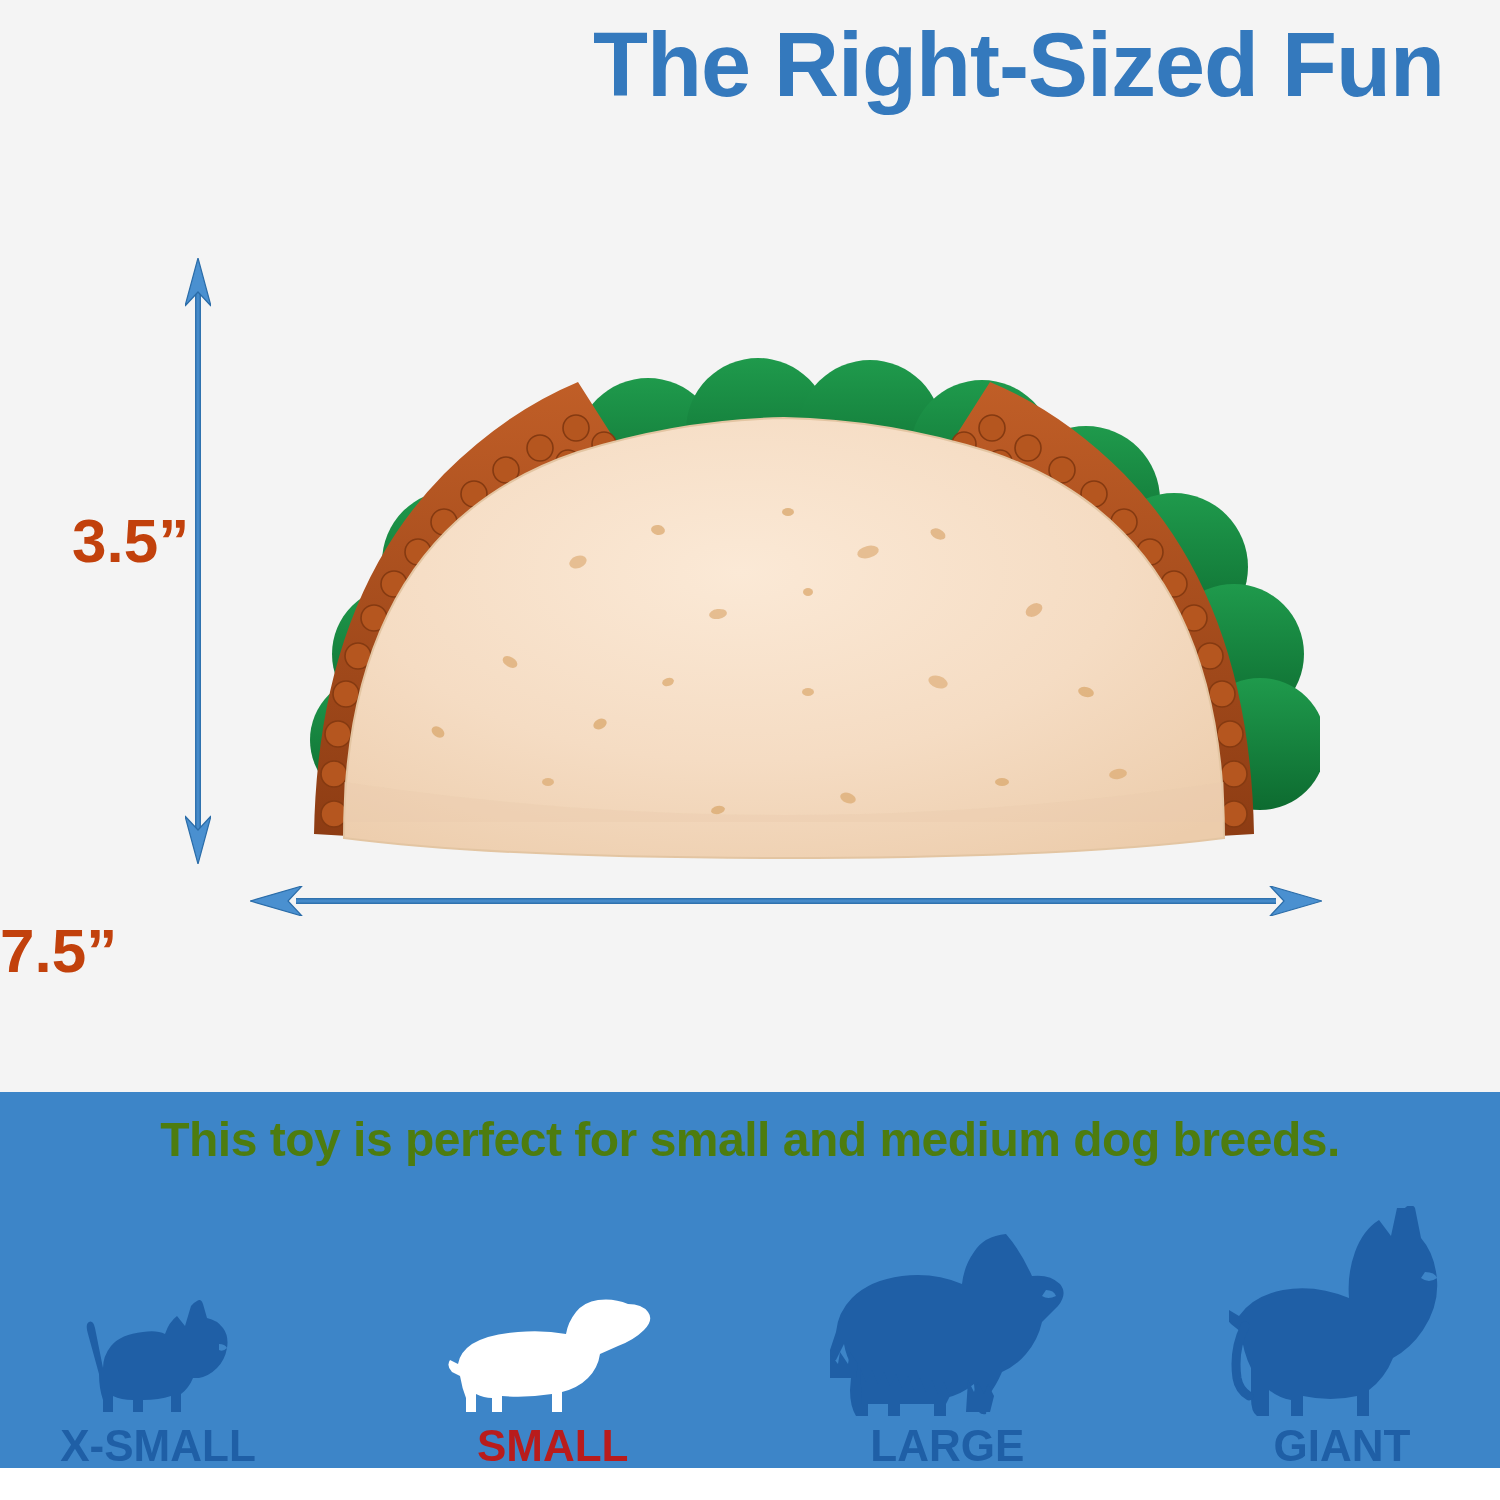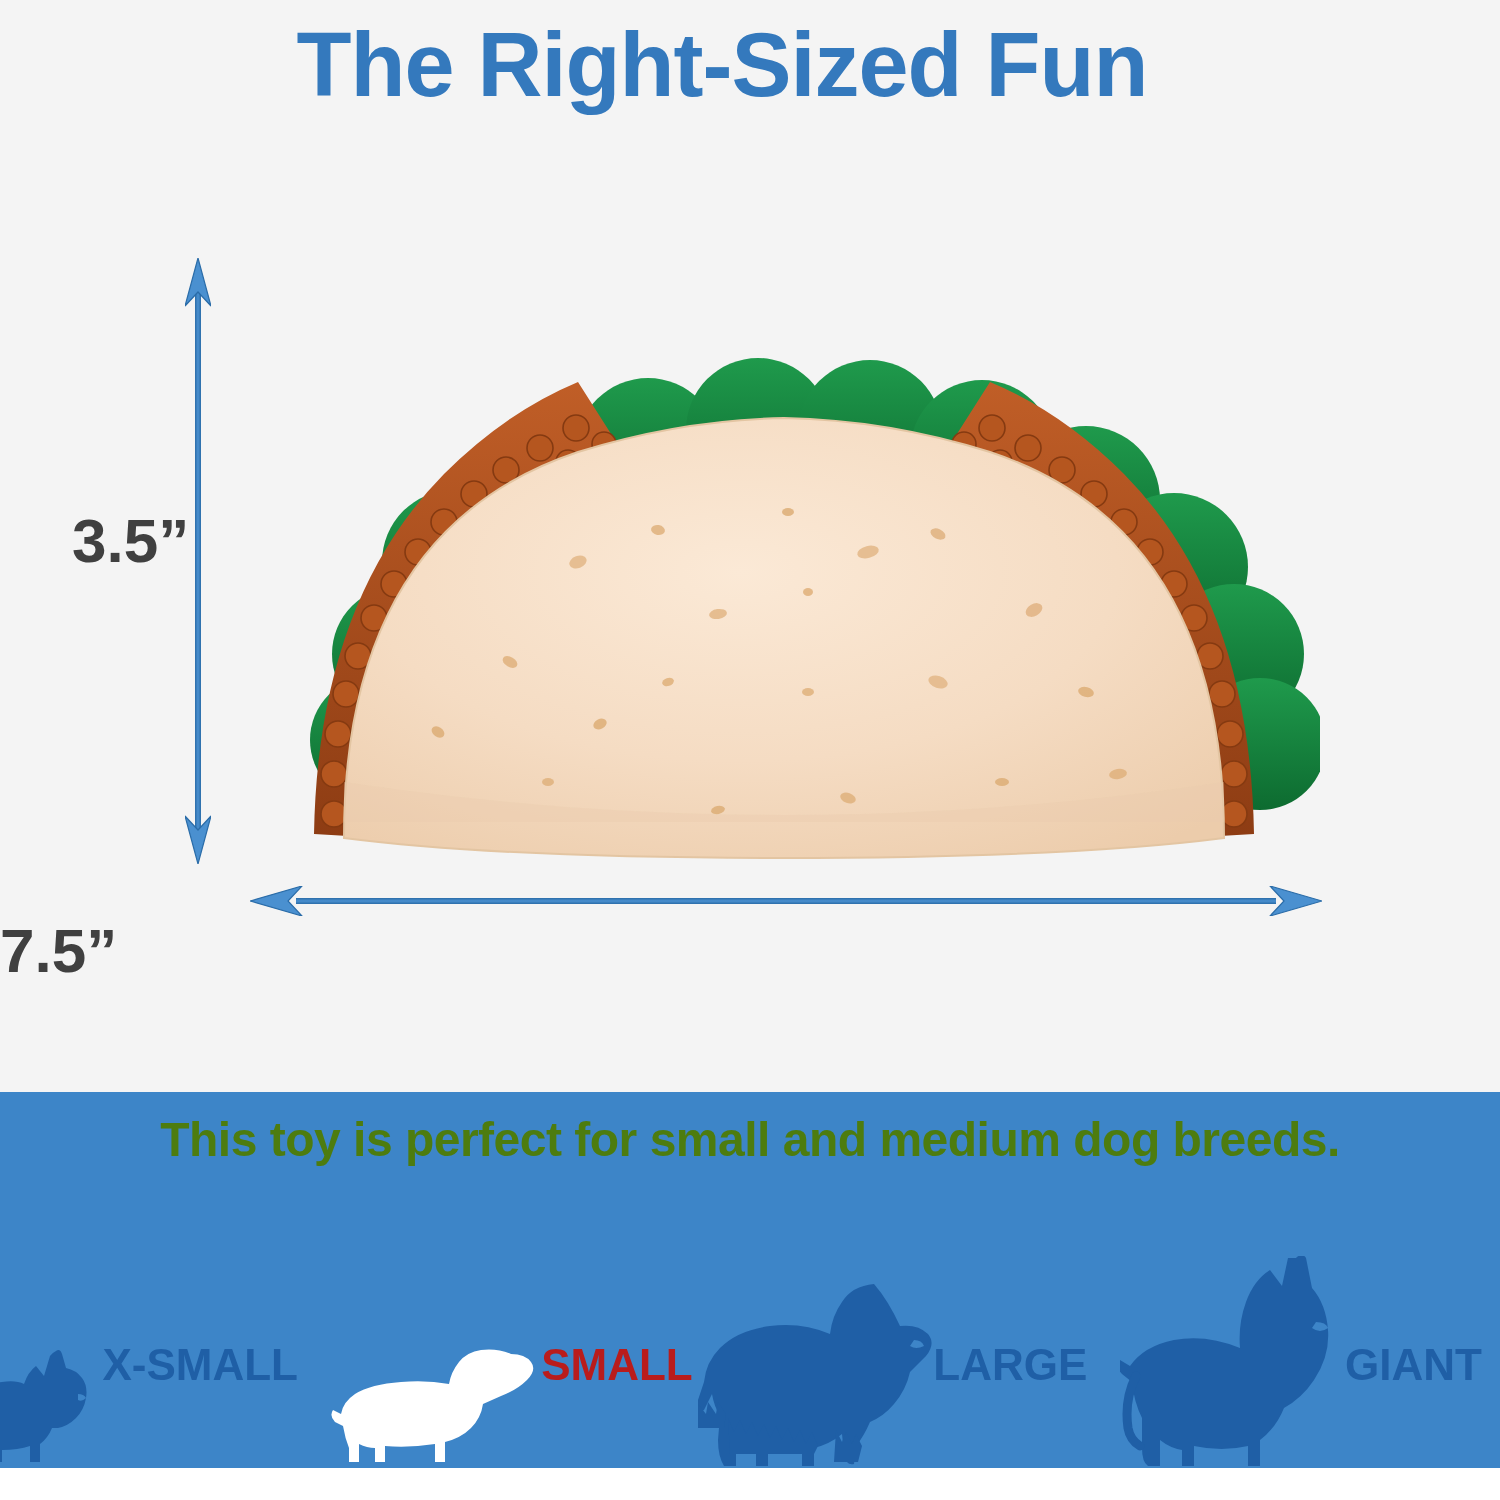--- a/index.html
+++ b/index.html
@@ -14,39 +14,39 @@
 
   
   .top-panel{
     position:absolute;left:0;top:0;width:1500px;height:1092px;
     background:#f4f4f4;
   }
 
   
   .title{
     position:absolute;left:0;top:18px;width:1444px;
-    text-align:center;
+    text-align:right;
     font-family:"Liberation Sans",sans-serif;
     font-weight:bold;
     font-size:90px;
     letter-spacing:-1px;
     color:#3479bd;
     line-height:1.05;
     white-space:nowrap;
   }
 
   
   .v-arrow{position:absolute;left:185px;top:258px;width:26px;height:606px;}
   .h-arrow{position:absolute;left:250px;top:886px;width:1072px;height:30px;}
 
   .dim-label{
     position:absolute;
     font-family:"Liberation Sans",sans-serif;
     font-weight:bold;
-    color:#404040;
+    color:#c2410c;
     white-space:nowrap;
   }
   .dim-v{left:72px;top:505px;font-size:62px;}
   .dim-h{left:0;top:915px;width:1500px;text-align:left;font-size:62px;}
 
   
   .taco-wrap{position:absolute;left:248px;top:262px;width:1072px;height:600px;}
   .taco-svg{display:block;width:100%;height:100%;}
 
   
@@ -65,21 +65,21 @@
     white-space:nowrap;
   }
 
   
   .sizes{
     position:absolute;left:0;top:1168px;width:1500px;height:300px;
     display:flex;align-items:flex-end;justify-content:space-between;
     padding:0 18px;box-sizing:border-box;
   }
   .size-col{
-    display:flex;flex-direction:row;align-items:center;justify-content:flex-end;
+    display:flex;flex-direction:column;align-items:center;justify-content:flex-end;
     width:280px;
   }
   .dog-box{display:flex;align-items:flex-end;justify-content:center;height:212px;}
   .dog-box svg{display:block;}
   .size-label{
     margin-top:6px;
     font-family:"Liberation Sans",sans-serif;
     font-weight:bold;
     font-size:44px;
     letter-spacing:0px;

